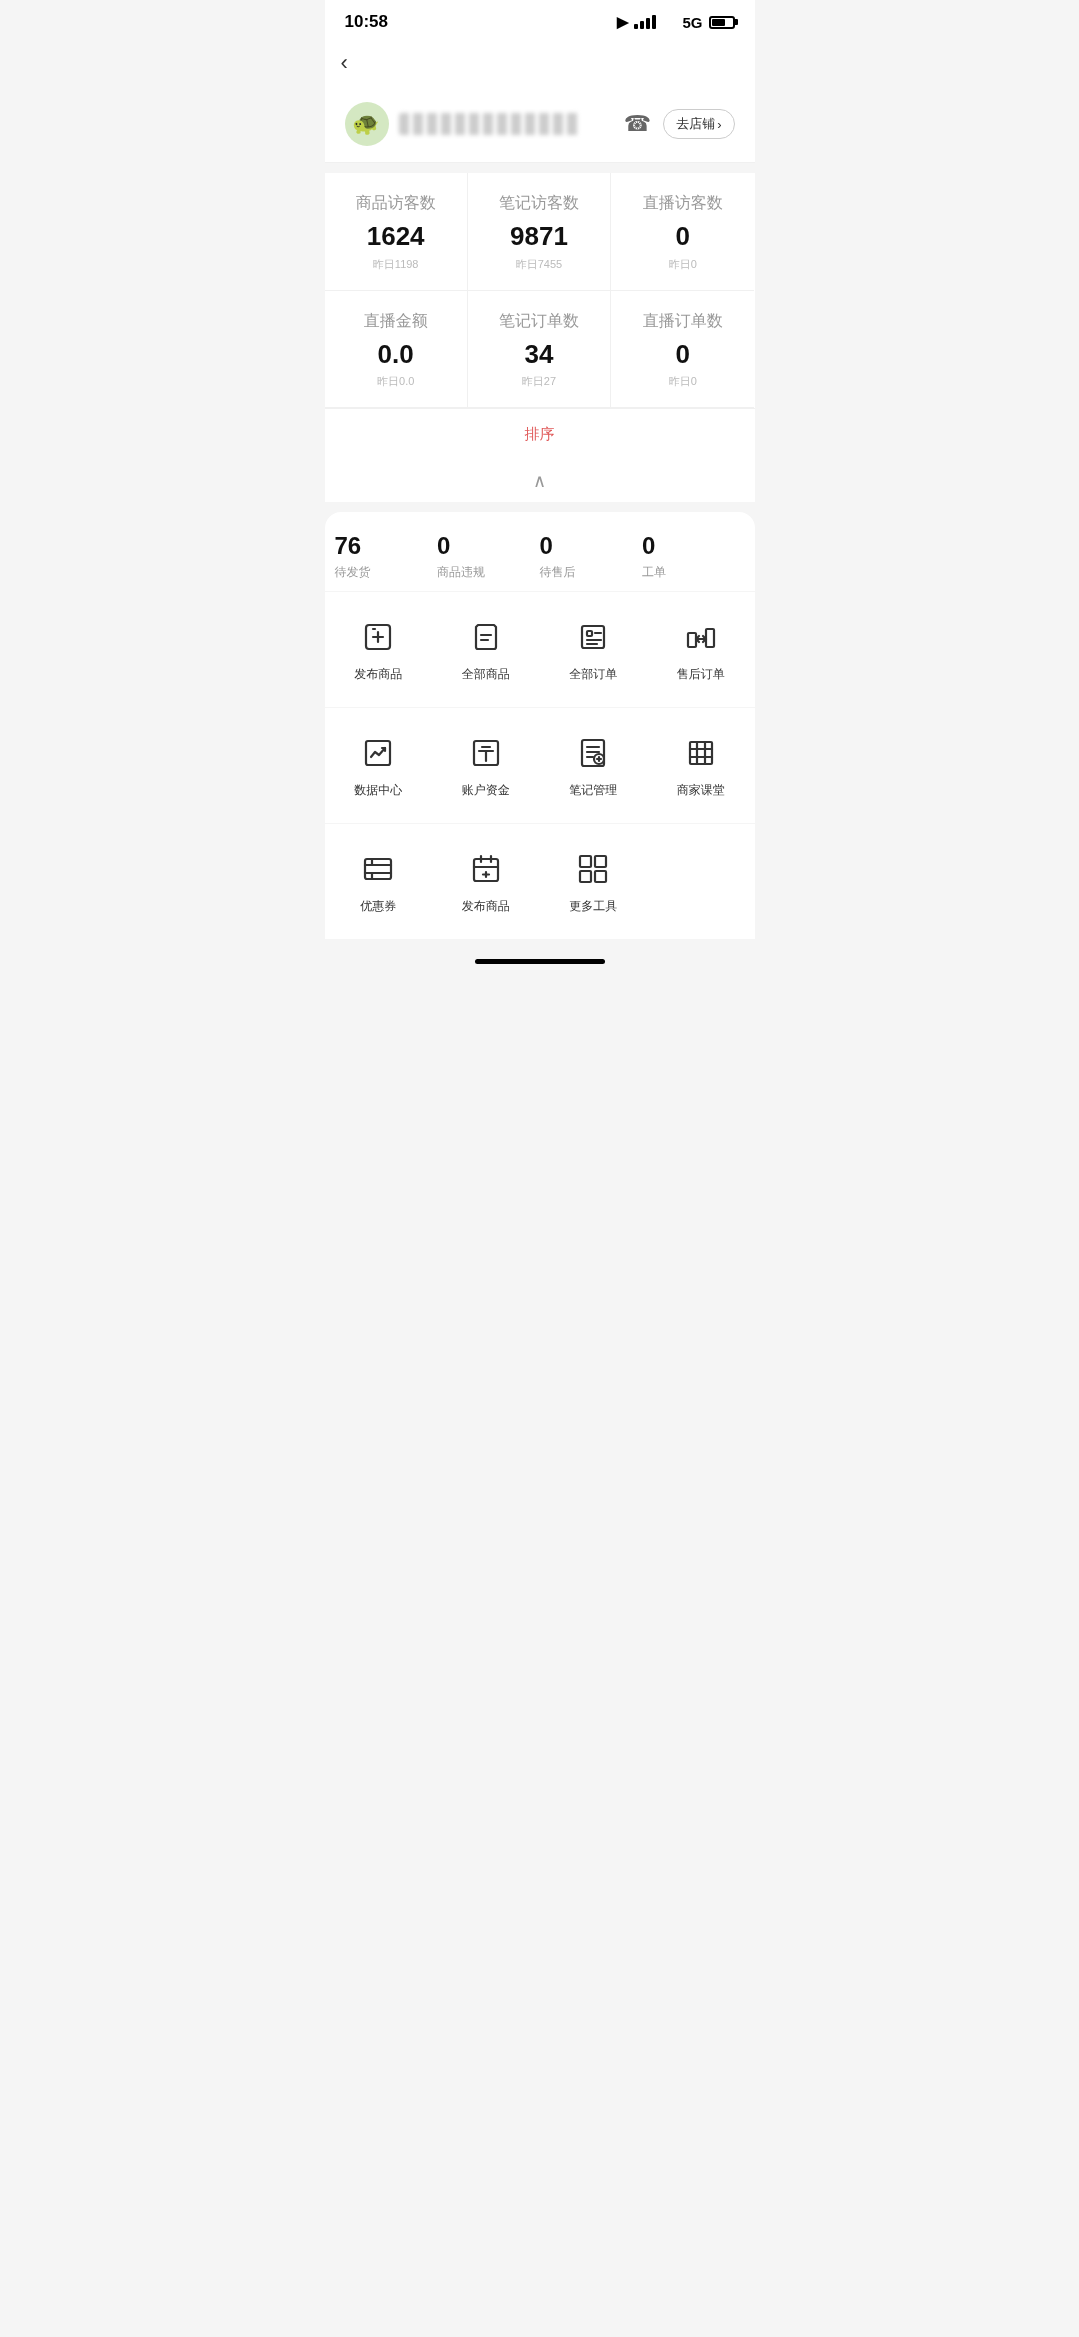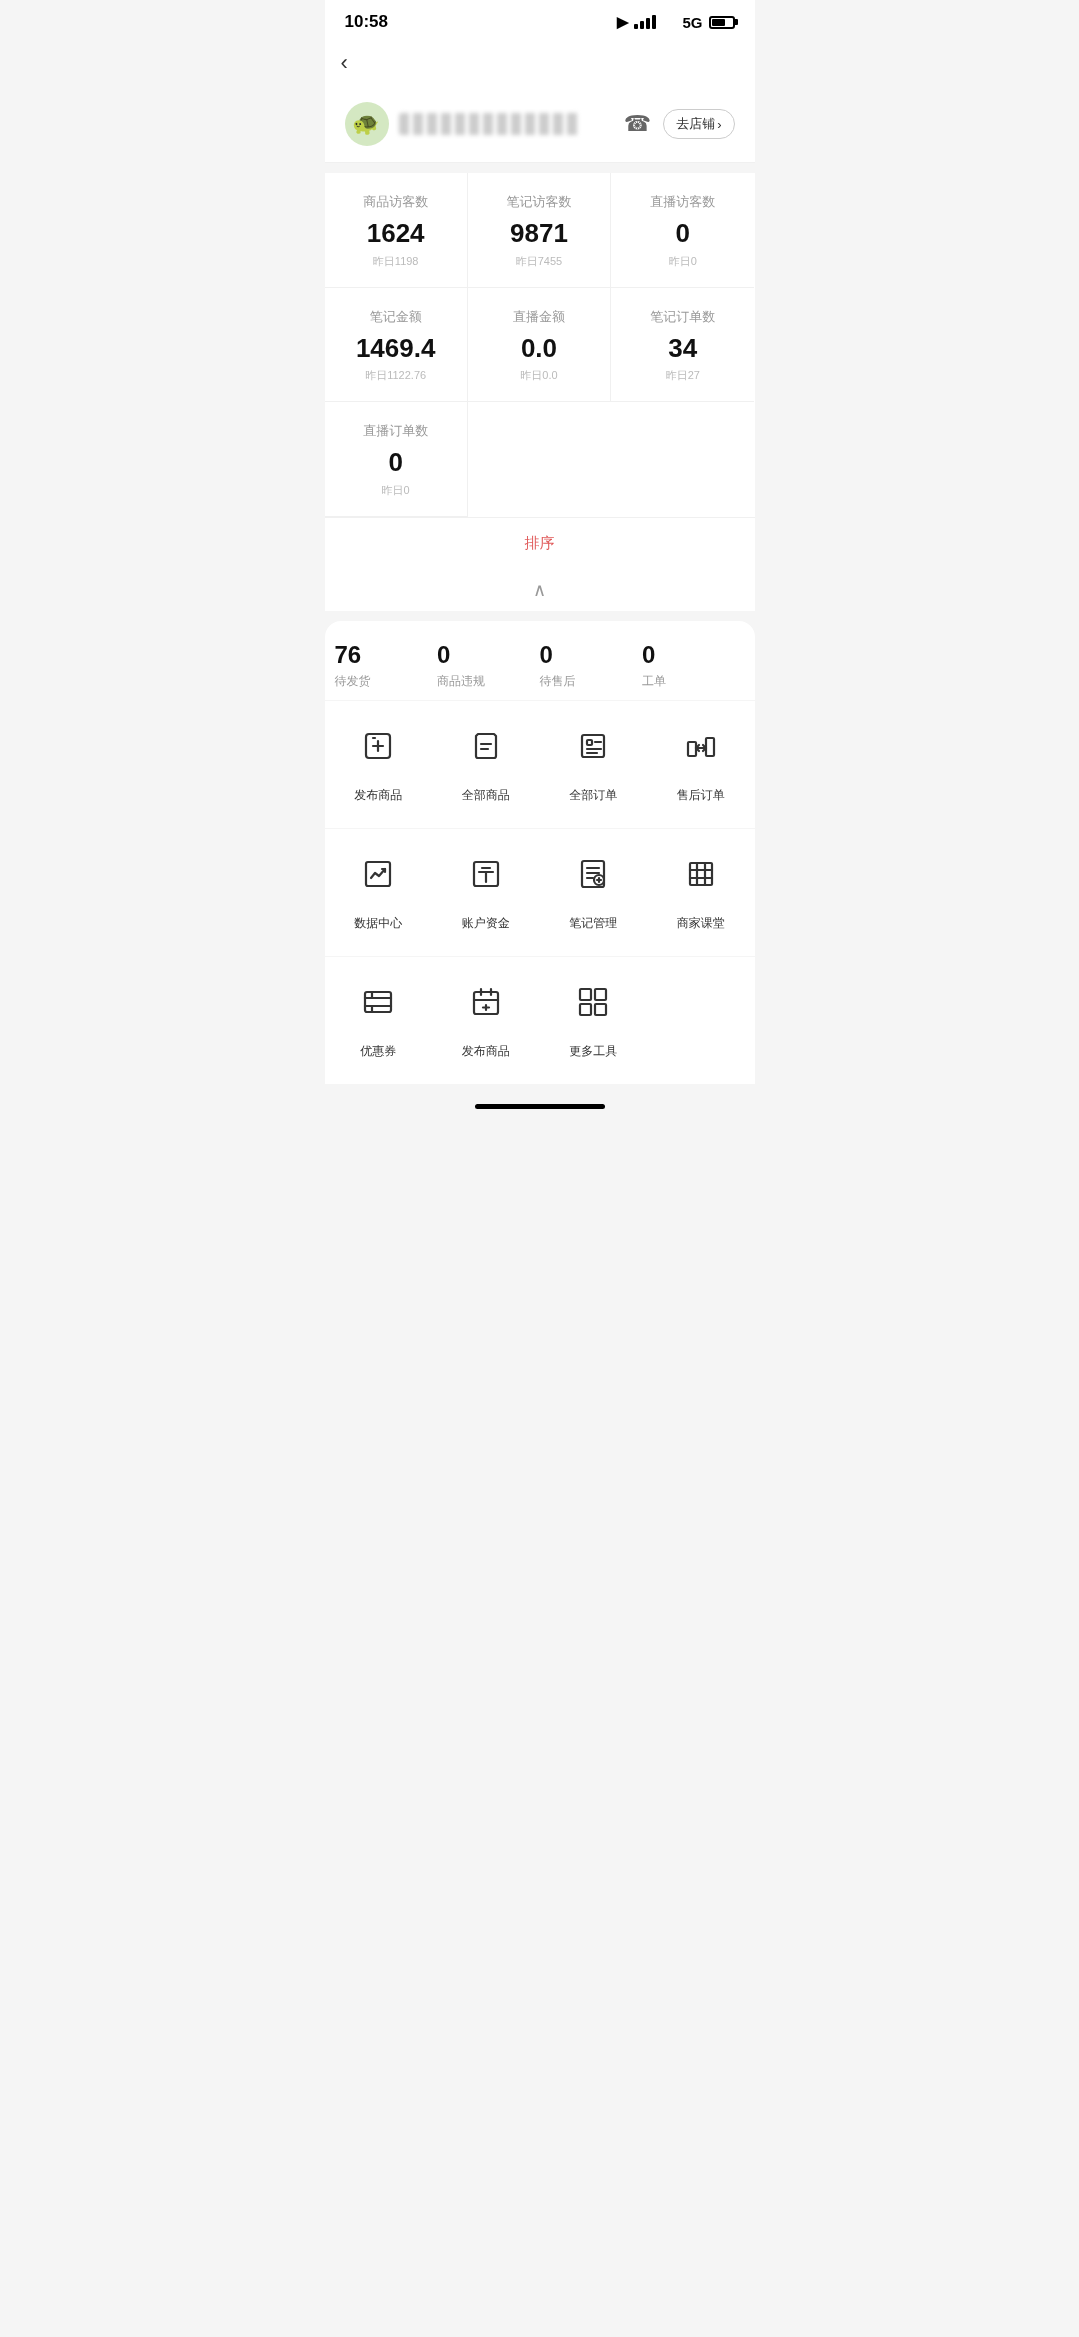--- a/index.html
+++ b/index.html
@@ -136,21 +136,21 @@
       grid-template-columns: 1fr 1fr 1fr;
     }
     .stat-cell {
       padding: 20px 12px 18px;
       text-align: center;
       border-right: 1px solid #f0f0f0;
       border-bottom: 1px solid #f0f0f0;
     }
     .stat-cell:nth-child(3n) { border-right: none; }
     .stat-label {
-      font-size: 13px;
+      font-size: 16px;
       color: #999;
       margin-bottom: 8px;
     }
     .stat-value {
       font-size: 26px;
       font-weight: 700;
       color: #111;
       margin-bottom: 6px;
       line-height: 1.1;
     }
@@ -212,21 +212,21 @@
       grid-template-columns: 1fr 1fr 1fr 1fr;
       padding: 14px 0;
       border-bottom: 1px solid #f5f5f5;
     }
     .menu-item {
       display: flex;
       flex-direction: column;
       align-items: center;
       padding: 10px 6px;
       cursor: pointer;
-      gap: 20px;
+      gap: 8px;
     }
     .menu-icon {
       width: 42px;
       height: 42px;
       display: flex;
       align-items: center;
       justify-content: center;
     }
     .menu-icon svg {
       width: 36px;
@@ -302,25 +302,20 @@
     <div class="stat-label">笔记访客数</div>
     <div class="stat-value">9871</div>
     <div class="stat-prev">昨日7455</div>
   </div>
       <div class="stat-cell">
     <div class="stat-label">直播访客数</div>
     <div class="stat-value">0</div>
     <div class="stat-prev">昨日0</div>
   </div>
       <div class="stat-cell">
-    <div class="stat-label">笔记金额</div>
-    <div class="stat-value">1469.4</div>
-    <div class="stat-prev">昨日1122.76</div>
-  </div>
-      <div class="stat-cell">
     <div class="stat-label">直播金额</div>
     <div class="stat-value">0.0</div>
     <div class="stat-prev">昨日0.0</div>
   </div>
       <div class="stat-cell">
     <div class="stat-label">笔记订单数</div>
     <div class="stat-value">34</div>
     <div class="stat-prev">昨日27</div>
   </div>
       <div class="stat-cell">

